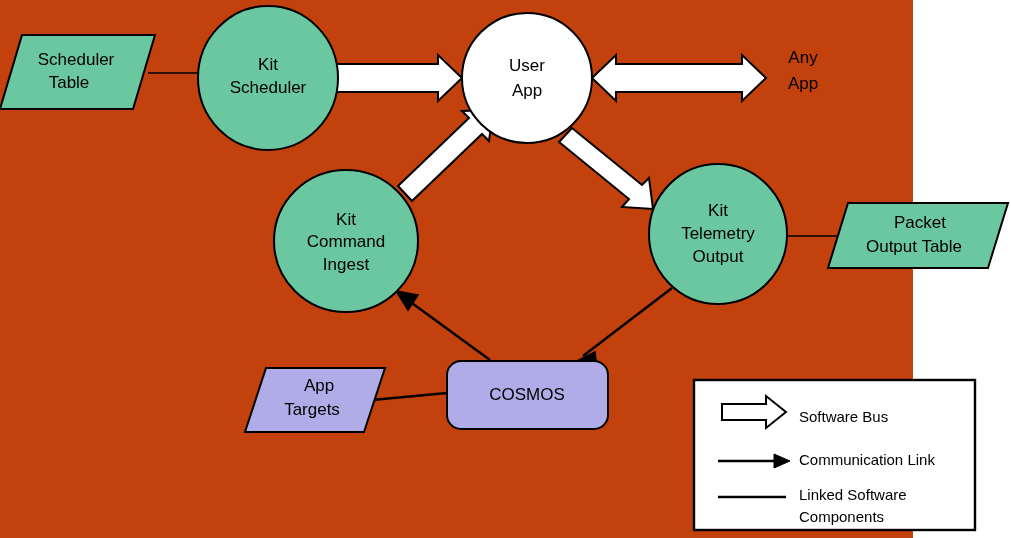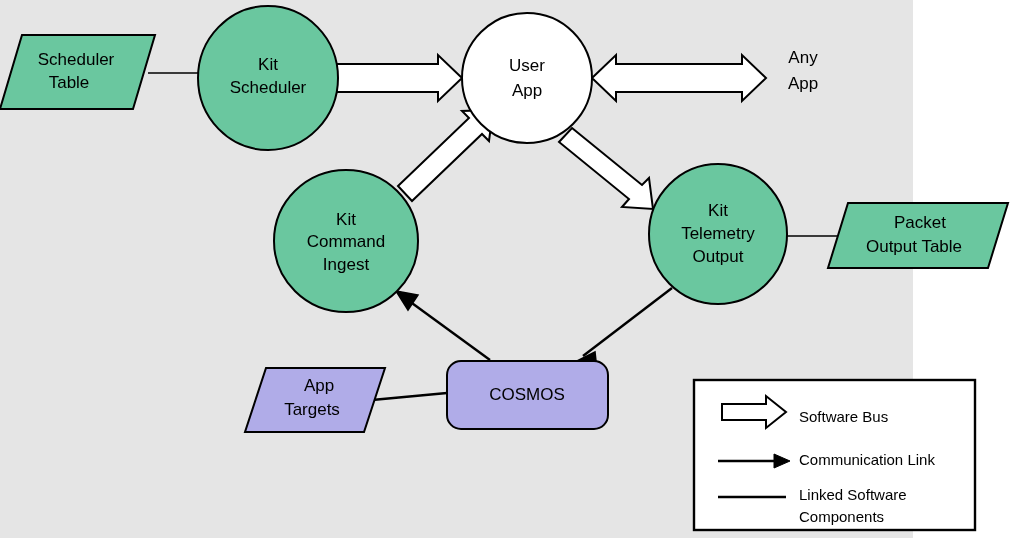--- a/index.html
+++ b/index.html
@@ -10,21 +10,21 @@
   body {
     width: 1011px;
     height: 538px;
     overflow: hidden;
     font-family: "Liberation Sans", sans-serif;
   }
   #diagram-root {
     position: relative;
     width: 913px;
     height: 538px;
-    background: #e5e5e5;
+    background: #c2410c;
   }
   svg.diagram {
     display: block;
     width: 1011px;
     height: 538px;
   }
   .node-shape {
     stroke: #000000;
     stroke-width: 2;
   }

